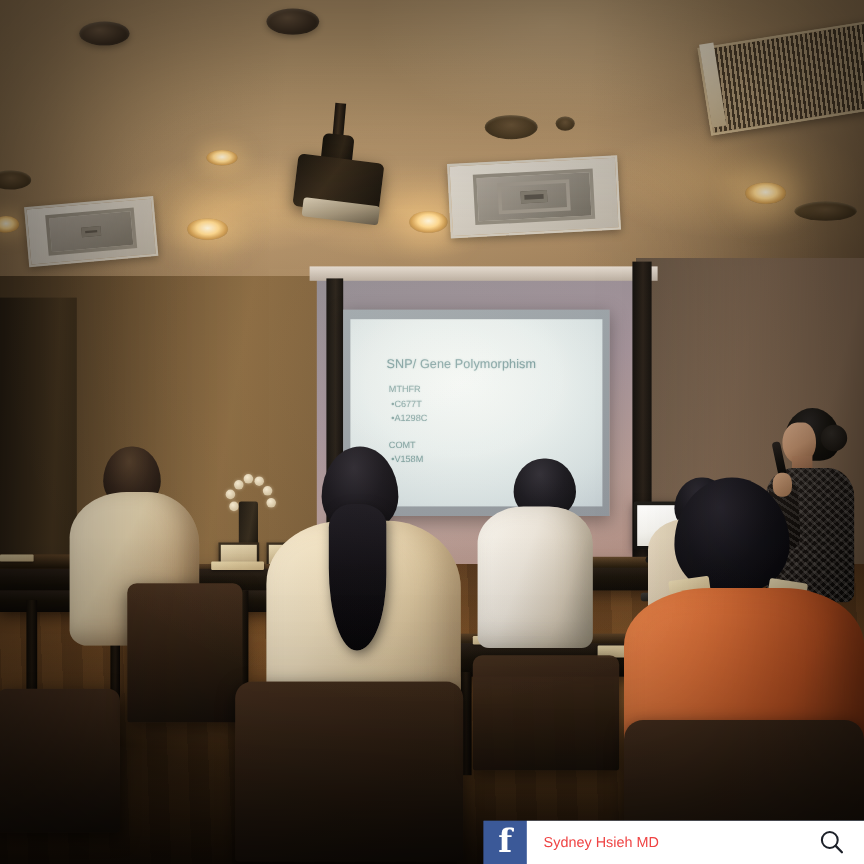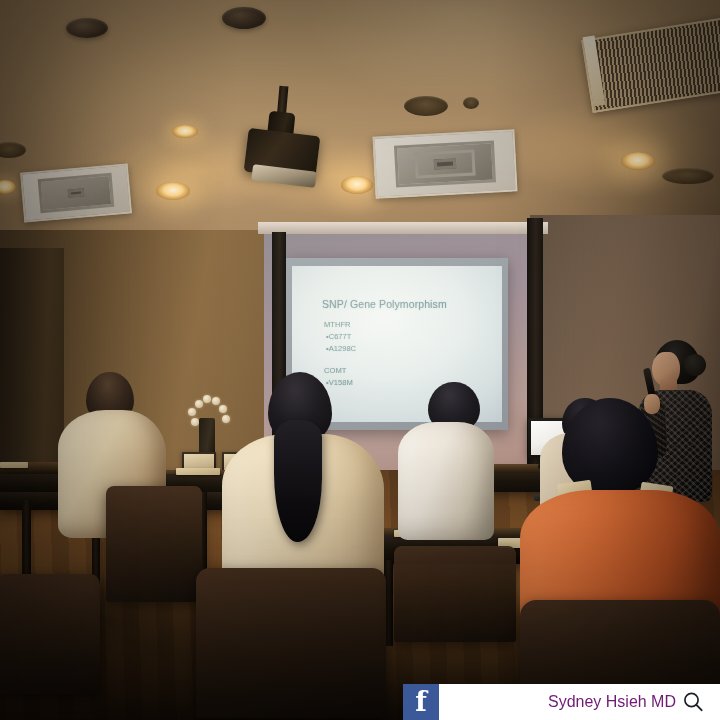--- a/index.html
+++ b/index.html
@@ -485,26 +485,25 @@
   }
   .fb-field {
     flex: 1 1 auto;
     background: #ffffff;
     display: flex; align-items: center;
     padding: 0 10px 0 14px;
     min-width: 0;
   }
   .fb-name {
     flex: 1 1 auto;
-    font-size: 16px;
-    color: #701a75;
+    font-size: 12px;
+    color: #ef4444;
     white-space: nowrap;
     overflow: hidden;
     text-overflow: ellipsis;
-    text-align: right;
   }
   .fb-search {
     flex: 0 0 34px;
     display: flex; align-items: center; justify-content: center;
   }
   .fb-search svg { display: block; }
 </style>
 </head>
 <body>
 

